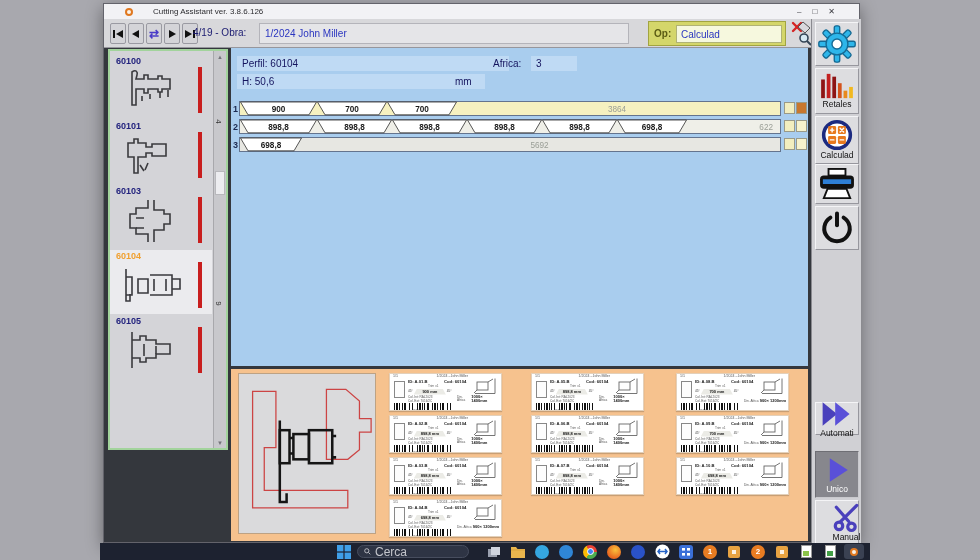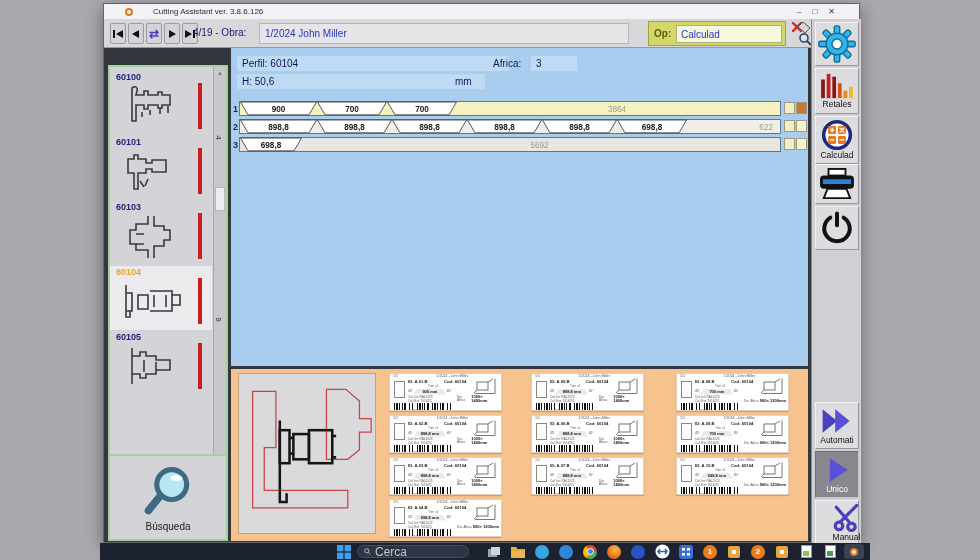--- a/index.html
+++ b/index.html
@@ -21,21 +21,21 @@
   .navbtn{width:16px;height:21px;background:#d4d4d8;border:1px solid #9a9aa2;border-radius:2px;display:flex;align-items:center;justify-content:center}
   .swapglyph{color:#4a3cc8;font-weight:bold;font-size:12px;line-height:1}
   #pos-label{position:absolute;left:89px;top:8px;font-size:10px;font-weight:400;color:#1a1a70;white-space:nowrap}
   #obra-field{position:absolute;left:155px;top:4px;width:370px;height:21px;background:#e5e5e8;border:1px solid #b4b4ba;display:flex;align-items:center;padding-left:5px;font-size:10px;color:#2a35c0}
   #op-box{position:absolute;left:544px;top:2px;width:138px;height:25px;background:#d4d66a;border:1px solid #a2a440}
   #op-label{position:absolute;left:5px;top:6px;font-size:10px;font-weight:600;color:#5c5c14}
   #op-field{position:absolute;left:27px;top:3px;width:106px;height:18px;background:#f6f8de;border:1px solid #b0b275;display:flex;align-items:center;padding-left:4px;font-size:10px;color:#2a35c0}
   #clean-ico{position:absolute;left:687px;top:1px;width:22px;height:26px}
 
   
-  #left-panel{position:absolute;left:4px;top:61px;width:120px;height:401px;background:#d4d4d8;border:2px solid #a2d39c}
+  #left-panel{position:absolute;left:4px;top:45px;width:120px;height:401px;background:#d4d4d8;border:2px solid #a2d39c}
   #plist{position:relative;width:100%;height:100%}
   .pitem{position:absolute;left:0;width:102px;height:64px;padding:2px 0 0 6px}
   .pitem.sel{background:#ebebee}
   .pcode{font-size:9px;font-weight:600;color:#23237e;line-height:1.1}
   .pitem.sel .pcode{color:#f0a030}
   .pdraw{position:absolute;left:8px;top:13px;width:66px;height:48px}
   .pred{position:absolute;right:10px;top:12px;width:4px;height:46px;background:#c81e1e}
   #pscroll{position:absolute;right:0;top:0;width:13px;height:100%;background:#c8c8cc;border-left:1px solid #a8a8ac}
   .sarrow{position:absolute;left:0;width:100%;height:11px;display:flex;align-items:center;justify-content:center;font-size:6px;color:#73737a}
   .sthumb{position:absolute;left:1px;right:1px;top:120px;height:24px;background:#ededf0;border:1px solid #b8b8bc}
@@ -222,28 +222,20 @@
       </div>
     <div id="pscroll">
       <span class="sarrow" style="top:0">▲</span>
       <span class="sarrow" style="bottom:0">▼</span>
       <span class="sthumb"></span>
     <span class="smark" style="top: 66px;">4</span>
         <span class="smark" style="top: 248px;">9</span>
       </div>
   </div>
 
-  <div id="search-panel">
-    <svg width="56" height="56" viewBox="0 0 60 60">
-      <circle cx="34" cy="22" r="16" fill="#b8e6f4" stroke="#3e6b82" stroke-width="5.5"></circle>
-      <ellipse cx="39" cy="15" rx="6.5" ry="3.2" fill="#fff"></ellipse>
-      <line x1="21" y1="35" x2="9" y2="50" stroke="#3e6b82" stroke-width="8" stroke-linecap="round"></line>
-    </svg>
-    <span id="search-label">Búsqueda</span>
-  </div>
 
   <div id="blue-panel">
     <span class="hfield" style="left:6px;top:8px;width:272px"></span>
     <span class="htext" style="left:11px;top:10px">
       <span>Perfil:</span> <span>60104</span>
     </span>
     <span class="htext" style="left:262px;top:10px">Africa:</span>
     <span class="hfield" style="left:300px;top:8px;width:46px"></span>
     <span class="htext" style="left:305px;top:10px">3</span>
     <span class="hfield" style="left:6px;top:26px;width:248px"></span>
@@ -675,21 +667,21 @@
         </span>
       </div>
       <div class="sbtn" style="top: 187px; height: 44px;">
         <span>
           <svg width="34" height="34" viewBox="0 0 36 36">
             <path d="M11 7 a13.5 13.5 0 1 0 14 0" fill="none" stroke="#111" stroke-width="4.2" stroke-linecap="round"></path>
             <line x1="18" y1="2.5" x2="18" y2="15" stroke="#111" stroke-width="4.2" stroke-linecap="round"></line>
           </svg>
         </span>
       </div>
-      <div class="sbtn" style="top: 383px; height: 47px;">
+      <div class="sbtn" style="top: 383px; height: 33px;">
         <span>
           <svg width="36" height="30" viewBox="0 0 40 32">
             <polygon points="4,3 4,29 20,16" fill="#4a40bc"></polygon>
             <polygon points="18,3 18,29 34,16" fill="#5a50d8"></polygon>
           </svg>
         </span>
         <span class="lbl">Automati</span>
       </div>
       <div class="sbtn pressed" style="top: 432px; height: 47px;">
         <span>

